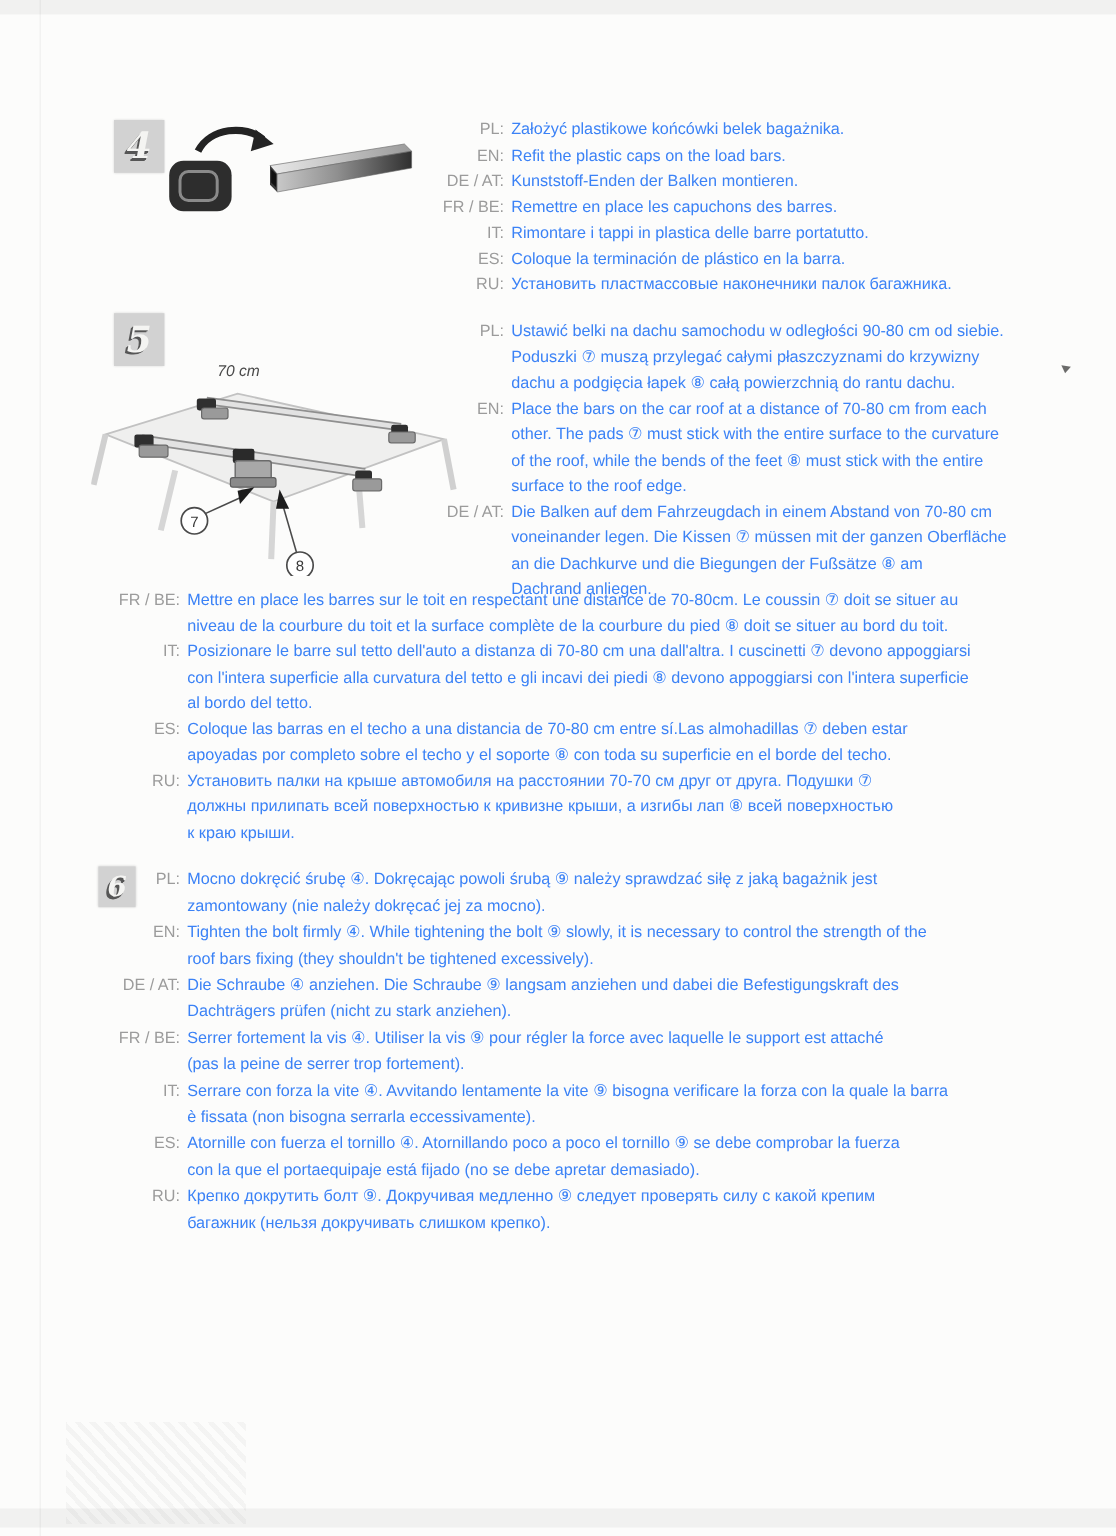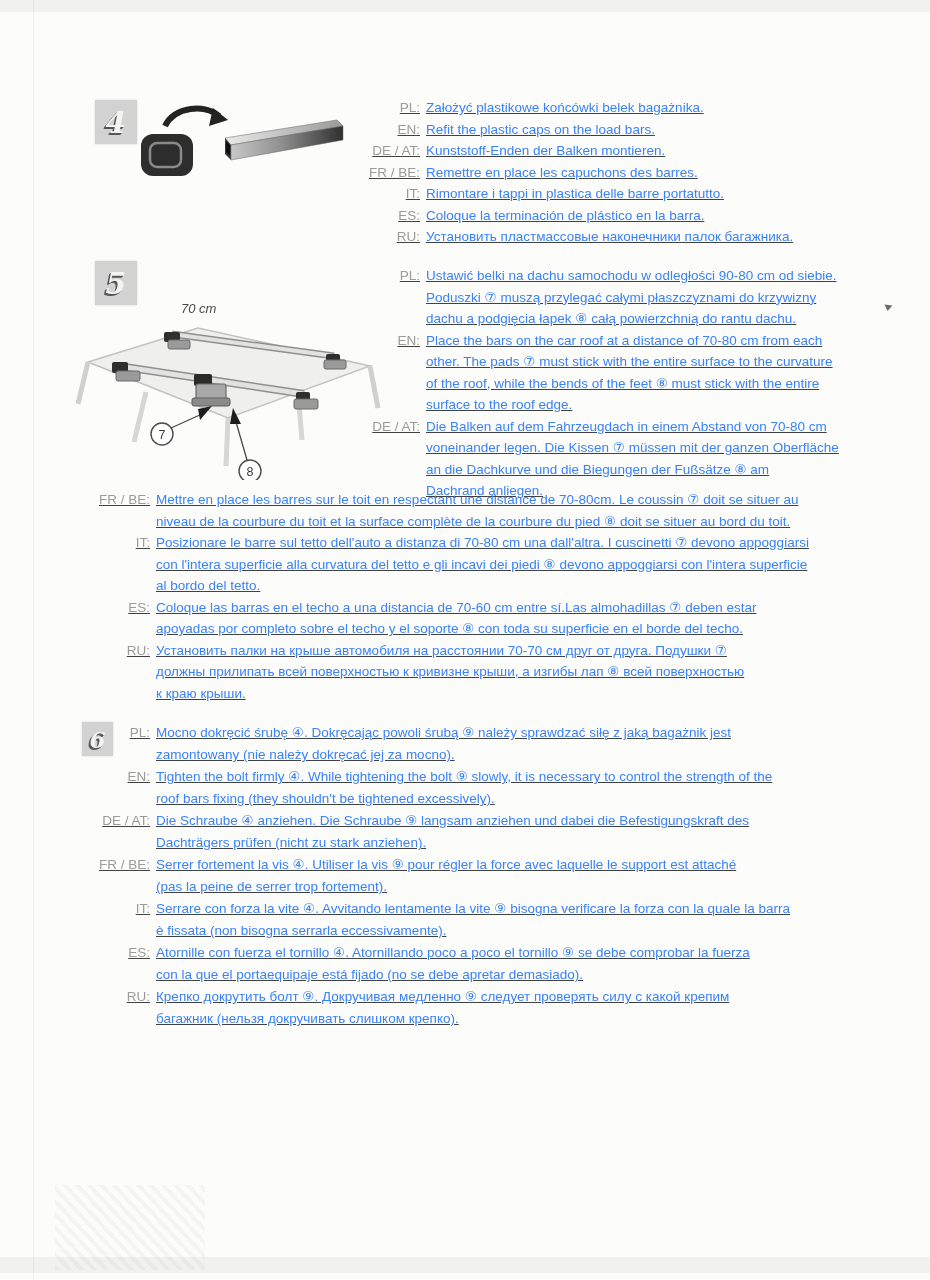--- a/index.html
+++ b/index.html
@@ -25,21 +25,21 @@
     font-family:"DejaVu Serif","Liberation Serif",serif;
     font-style:italic;font-weight:bold;
     color:#f4f4f2;
     text-shadow:-2px 2px 0 #565656,-1px 1px 0 #565656;
   }
   .badge.b4{left:95px;top:100px;width:42px;height:44px;font-size:30px;}
   .badge.b5{left:95px;top:261px;width:42px;height:44px;font-size:30px;}
   .badge.b6{left:82px;top:722px;width:31px;height:34px;font-size:23px;}
 
   .tblock{position:absolute;font-size:13.5px;}
-  .row{display:flex;align-items:flex-start;text-decoration:underline;}
+  .row{display:flex;align-items:flex-start;}
   .lbl{flex:none;text-align:right;color:#9b9b9b;padding-right:6px;}
   .txt{white-space:pre-line;color:#3b82f6;}
   .w-right .lbl{width:86px;}
   .w-right{line-height:21.5px;}
   .w-full .lbl{width:66px;}
   .w-full{line-height:21.5px;}
   .w-six{line-height:22px;}
   .w-six .lbl{width:66px;}
 
   .fig{position:absolute;}
@@ -209,21 +209,21 @@
 niveau de la  courbure du toit et la surface complète de la courbure du pied ⑧ doit se situer au bord du toit.</div>
     </div>
     <div class="row">
       <div class="lbl">IT:</div>
       <div class="txt">Posizionare le barre sul tetto dell'auto a distanza di 70-80 cm una dall'altra. I cuscinetti ⑦ devono appoggiarsi
 con l'intera superficie alla curvatura del tetto e gli incavi dei piedi ⑧ devono appoggiarsi con l'intera superficie
 al bordo del tetto.</div>
     </div>
     <div class="row">
       <div class="lbl">ES:</div>
-      <div class="txt">Coloque las barras en el techo a una distancia de 70-60 cm entre sí.Las almohadillas ⑦ deben estar
+      <div class="txt">Coloque las barras en el techo a una distancia de 70-80 cm entre sí.Las almohadillas ⑦ deben estar
 apoyadas por completo sobre el techo y el soporte ⑧ con toda su superficie en el borde del techo.</div>
     </div>
     <div class="row">
       <div class="lbl">RU:</div>
       <div class="txt">Установить палки на крыше автомобиля на расстоянии 70-70 см друг от друга. Подушки ⑦
 должны прилипать всей поверхностью к кривизне крыши, а изгибы лап ⑧ всей поверхностью
 к краю крыши.</div>
     </div>
   </div>
 

